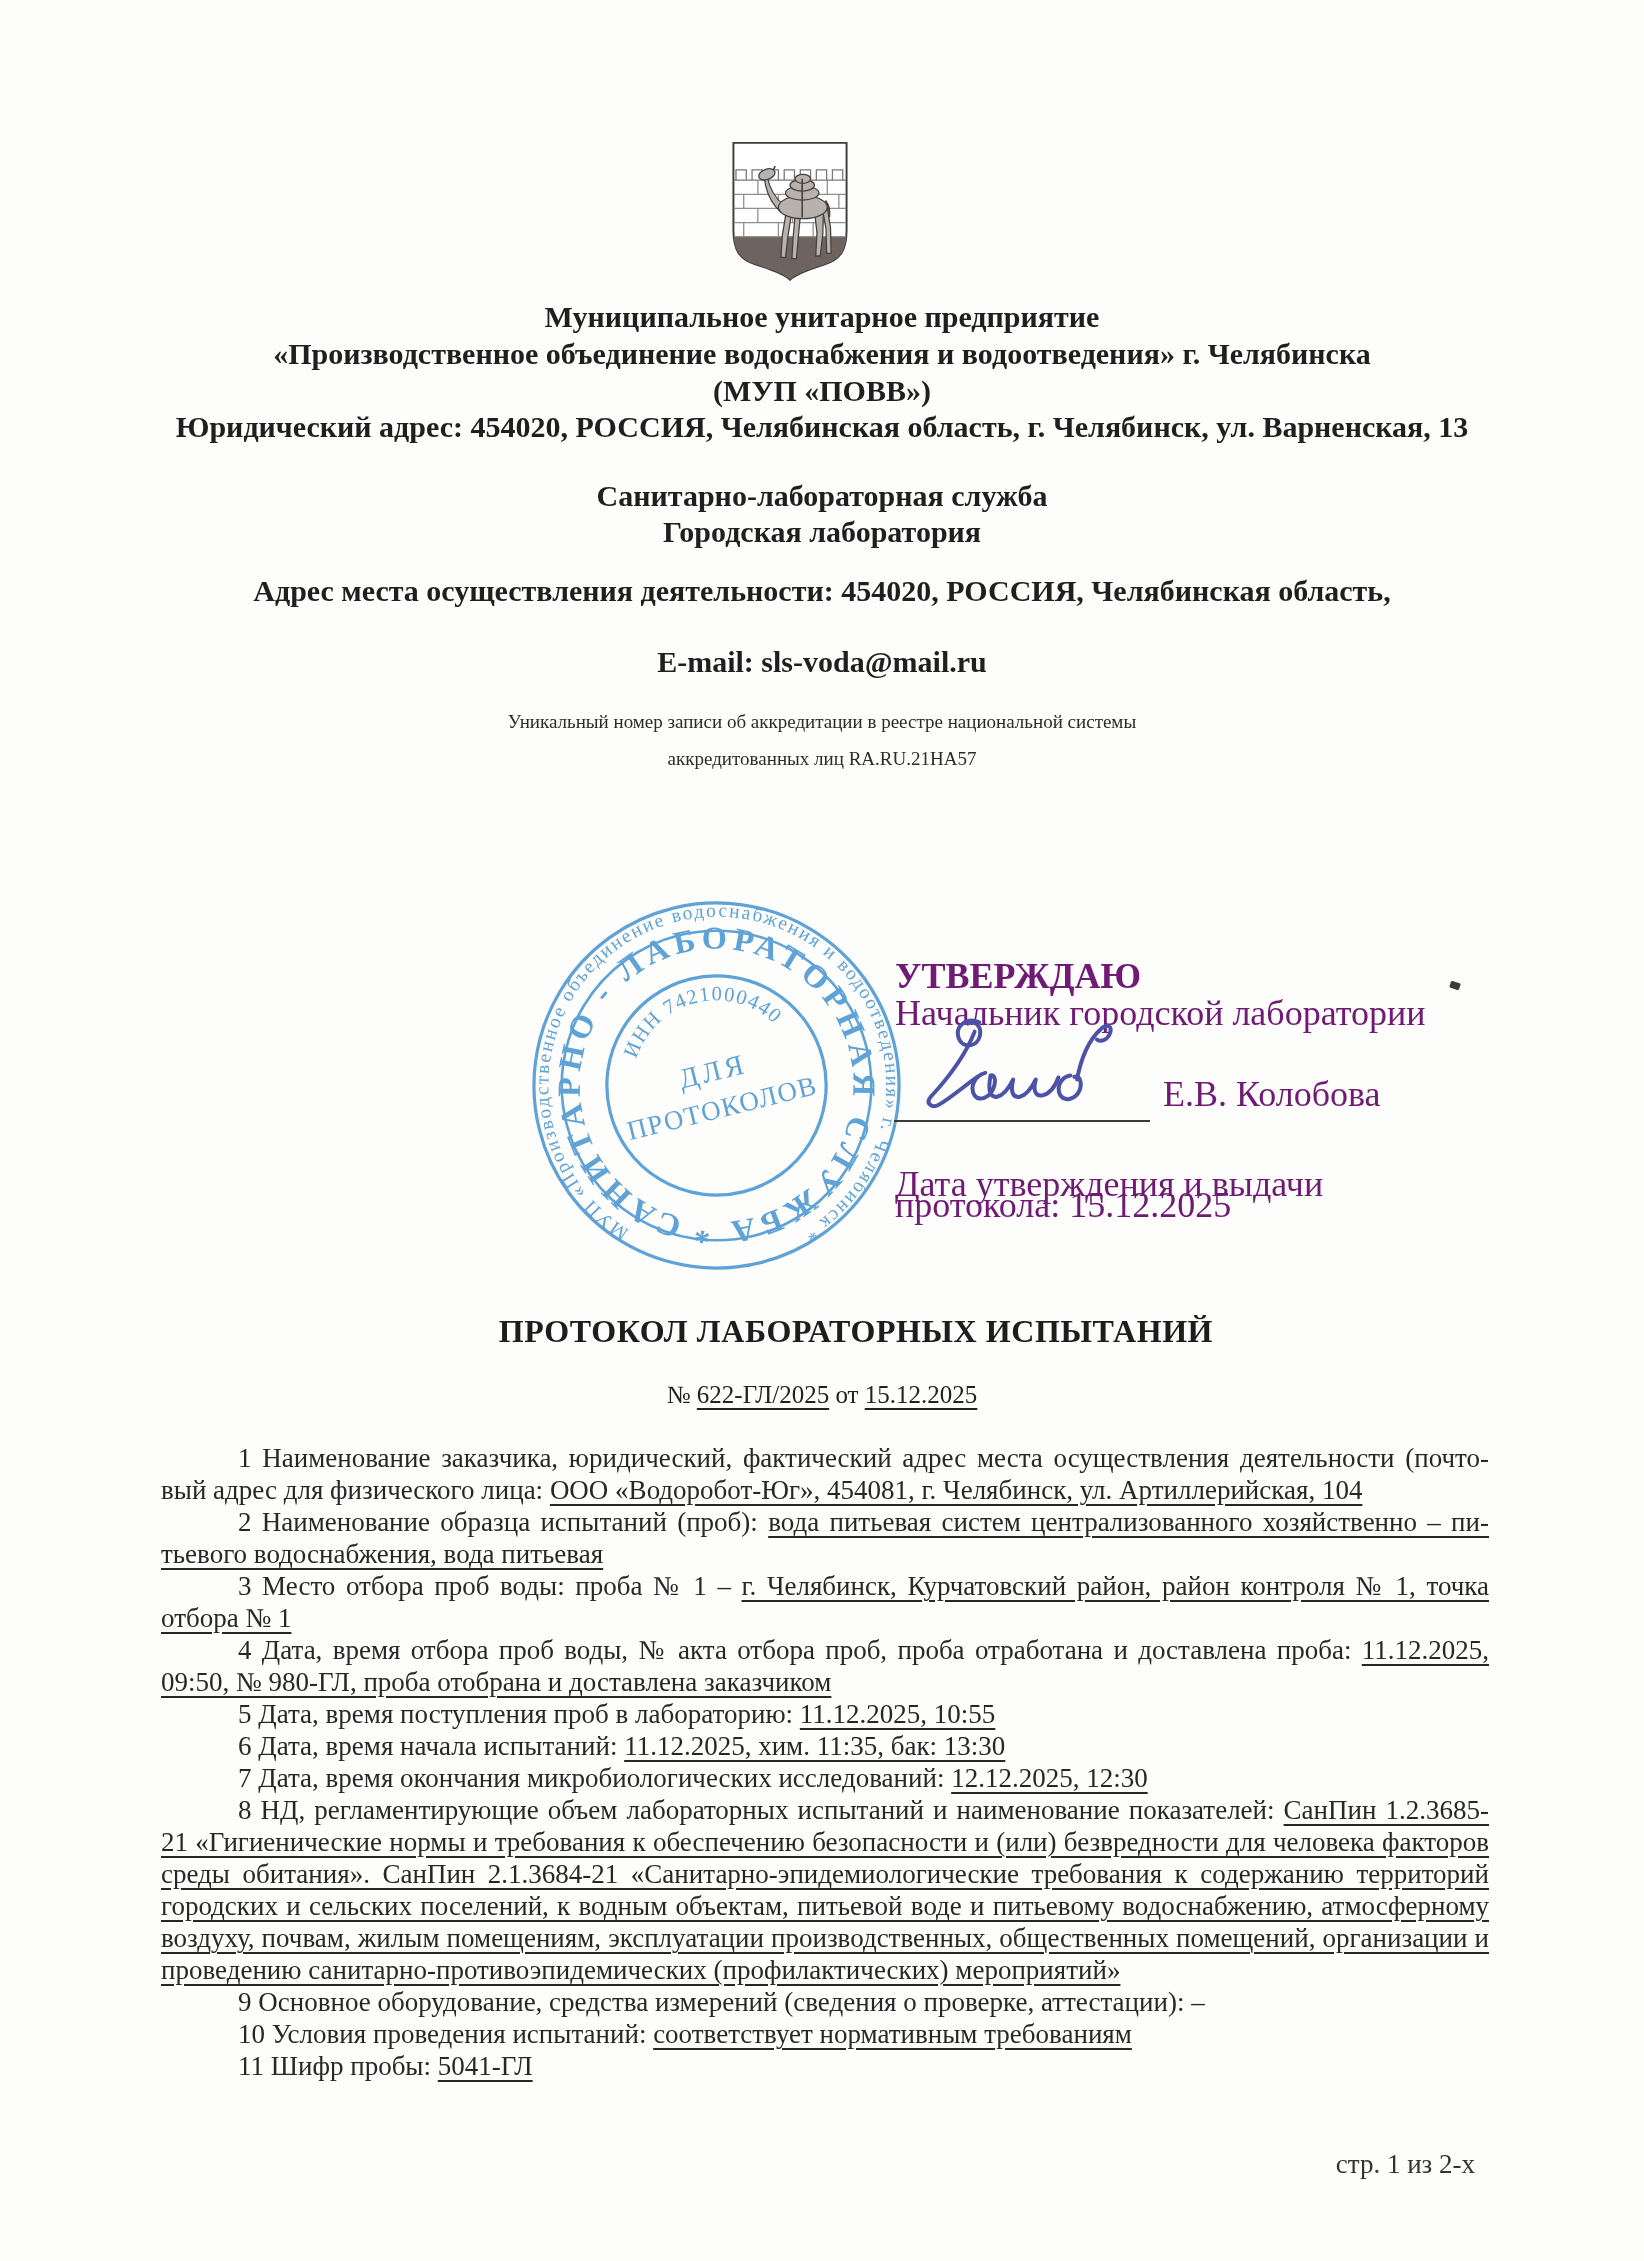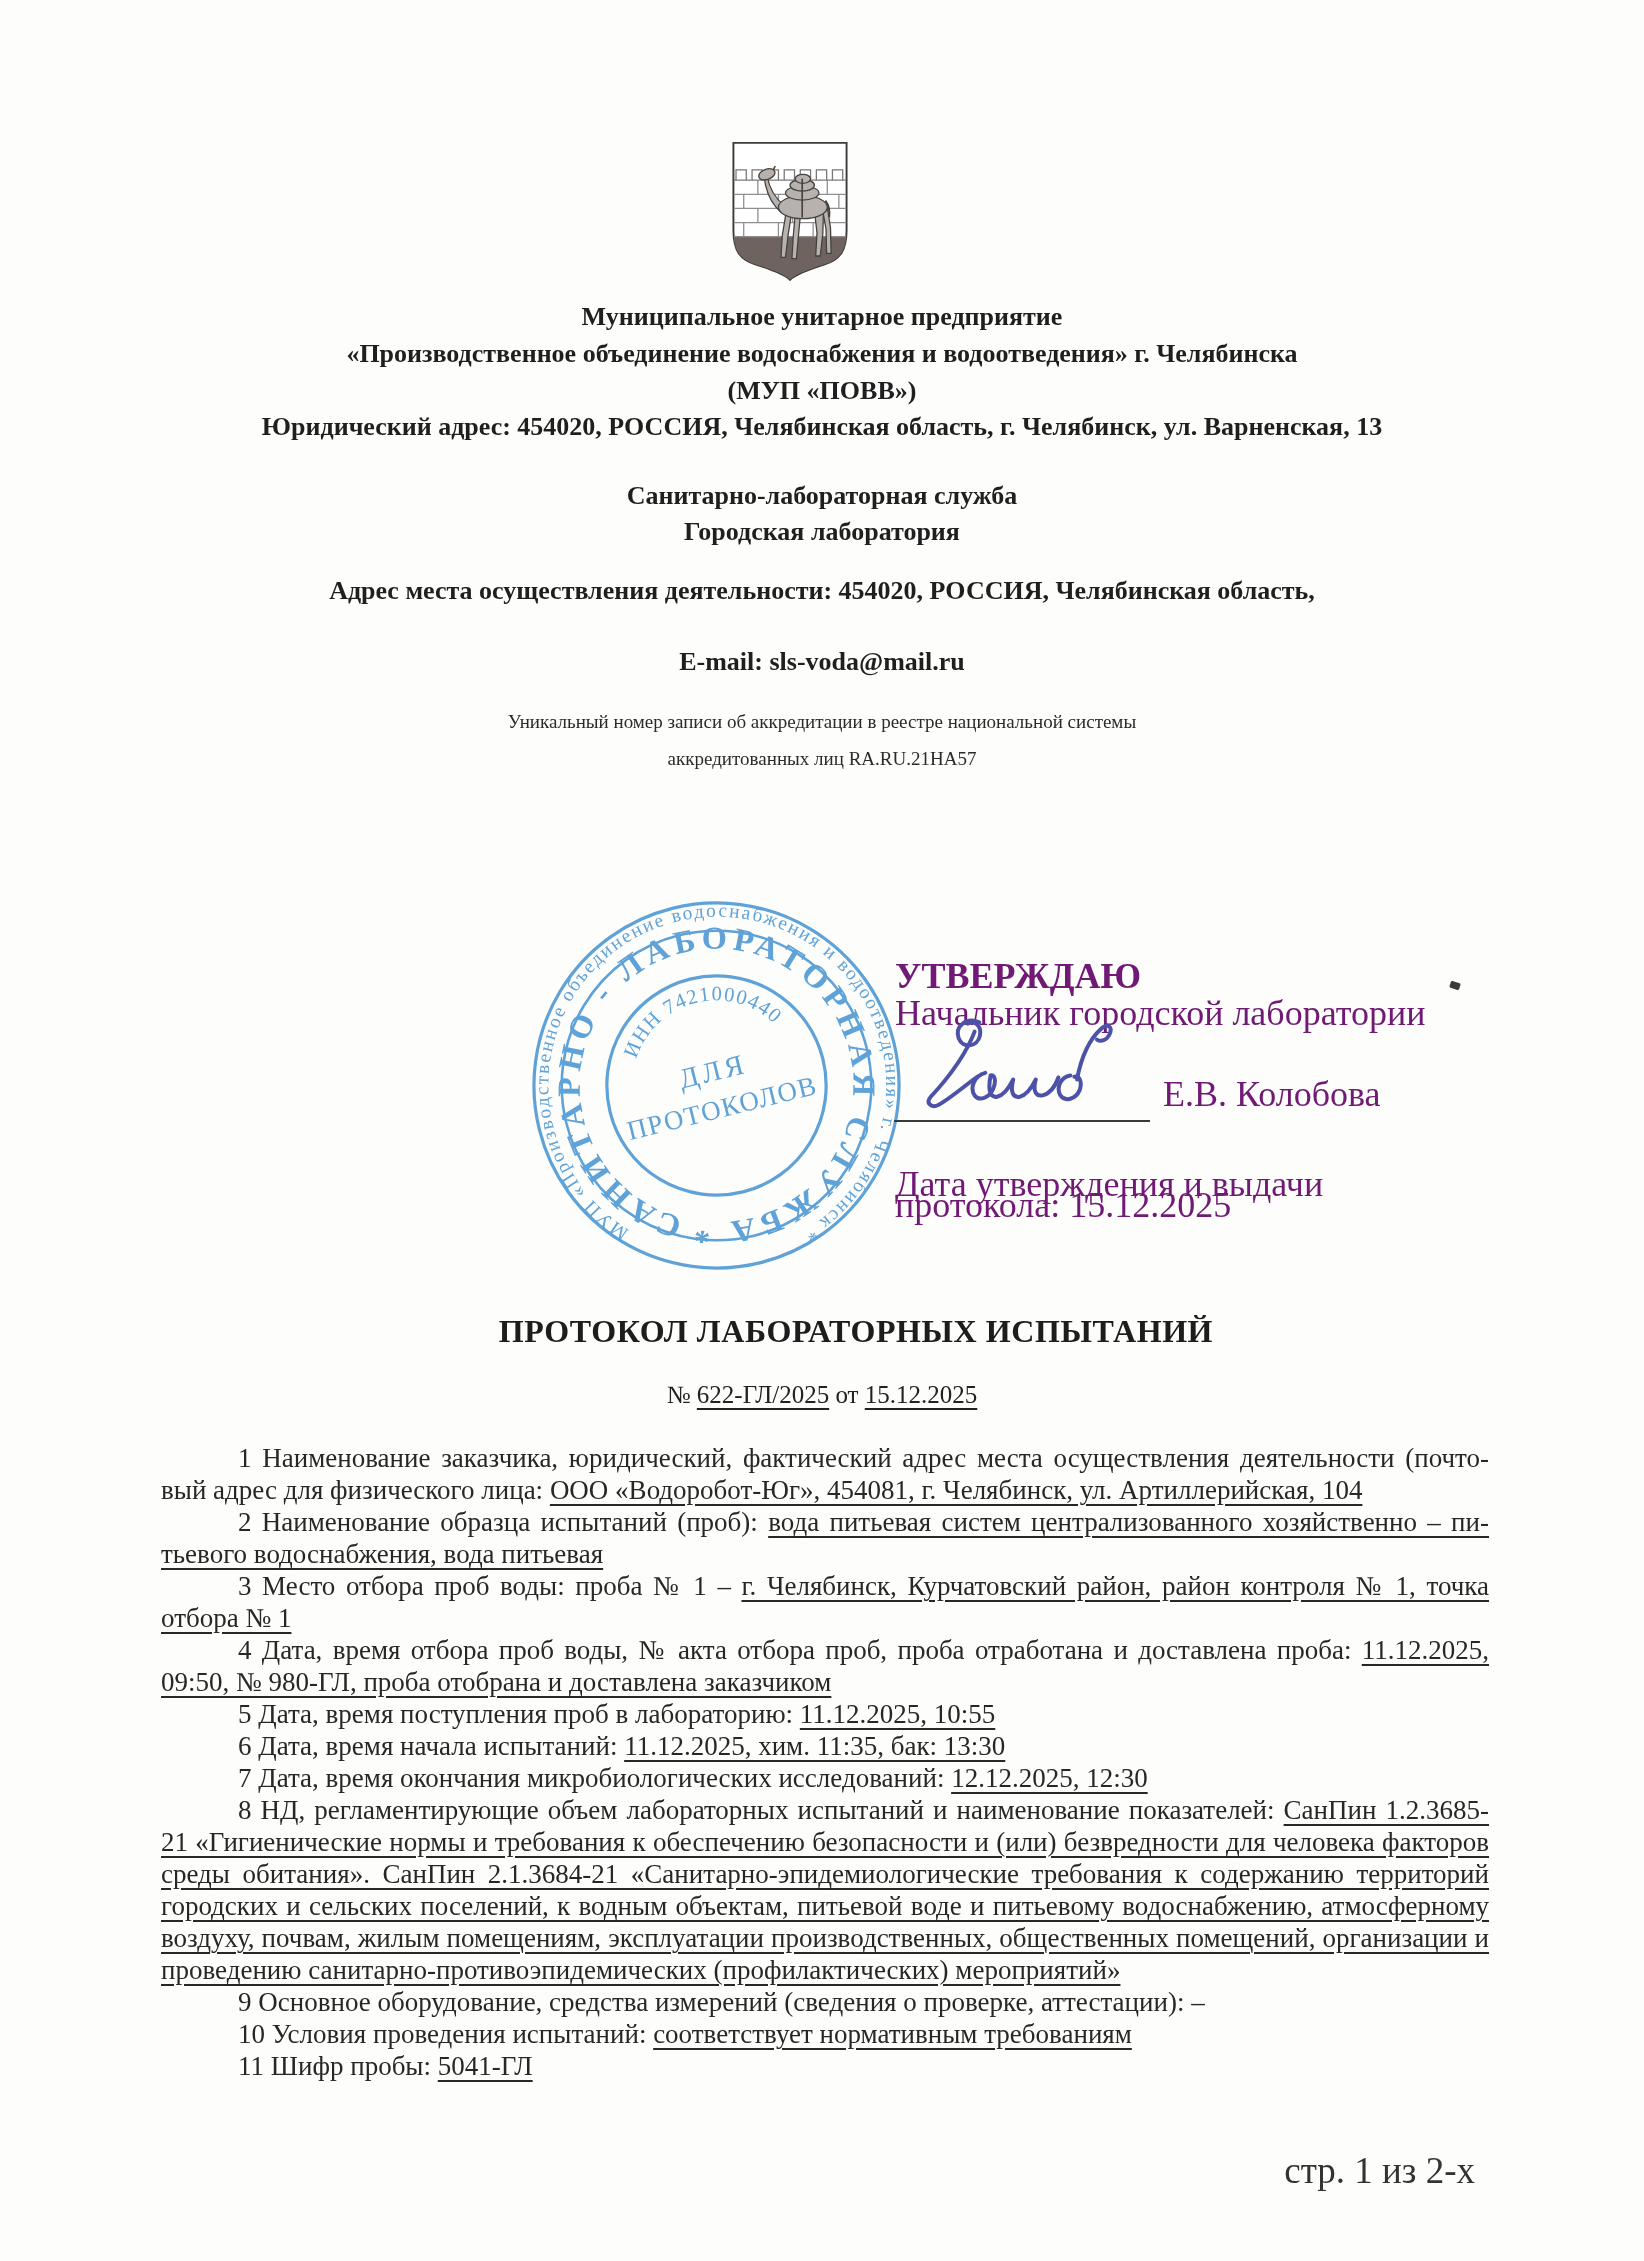--- a/index.html
+++ b/index.html
@@ -6,42 +6,42 @@
   .page{
     position:relative;
     width:1644px;height:2261px;
     background:#fdfdfb;
     font-family:"Liberation Serif","DejaVu Serif",serif;
     color:#262626;
     overflow:hidden;
   }
   .center{position:absolute;left:0;width:1644px;text-align:center;white-space:nowrap;}
   .b{font-weight:bold;}
-  .hline{font-size:26px;line-height:37px;color:#1f1f1f;}
+  .hline{font-size:30px;line-height:37px;color:#1f1f1f;}
   .acc{font-size:19px;line-height:37px;color:#2b2b2b;}
   .emblem{position:absolute;left:728px;top:139px;width:124px;height:144px;}
   .stamp{position:absolute;left:523px;top:892px;width:387px;height:387px;
          transform:rotate(-14deg);opacity:.82;}
   .approve{position:absolute;font-size:36px;color:#701a75;white-space:nowrap;}
   #approve-word{left:895px;top:955px;}
   #approve-position{left:895px;top:992px;}
   .sig-svg{position:absolute;left:916px;top:1009px;width:213px;height:113px;}
   .sig-line{position:absolute;left:894px;top:1120px;width:256px;border-top:2.6px solid #3a3a3a;}
   #signer-name{left:1163px;top:1073px;}
   #date-label-1{left:895px;top:1163px;}
   #date-label-2{left:895px;top:1167px;margin-top:17px;}
   .doc-title{position:absolute;top:1313px;font-size:32px;font-weight:bold;letter-spacing:0.6px;color:#1d1d1d;padding-left:34px;}
   .doc-number{position:absolute;top:1381px;font-size:25px;color:#222;}
   .body-text{
     position:absolute;left:161px;top:1442px;width:1328px;
     font-size:27px;line-height:32px;text-align:justify;color:#272727;
   }
   .body-text p.item{margin:0;text-indent:77px;}
   span.u{text-decoration:underline;text-decoration-thickness:1.9px;text-underline-offset:5.2px;}
-  .footer{position:absolute;top:2149px;right:169px;font-size:37px;color:#333;}
+  .footer{position:absolute;top:2149px;right:169px;font-size:27px;color:#333;}
   .ink-blot{position:absolute;left:1450px;top:982px;width:10.3px;height:7px;
             background:#3b3b3b;border-radius:1.3px;transform:rotate(18deg);}
   .stamp text{font-family:"Liberation Serif","DejaVu Serif",serif;}
 </style>
 </head>
 <body>
 
 <div class="page">
 
   <svg class="emblem" viewBox="0 0 192 224">

